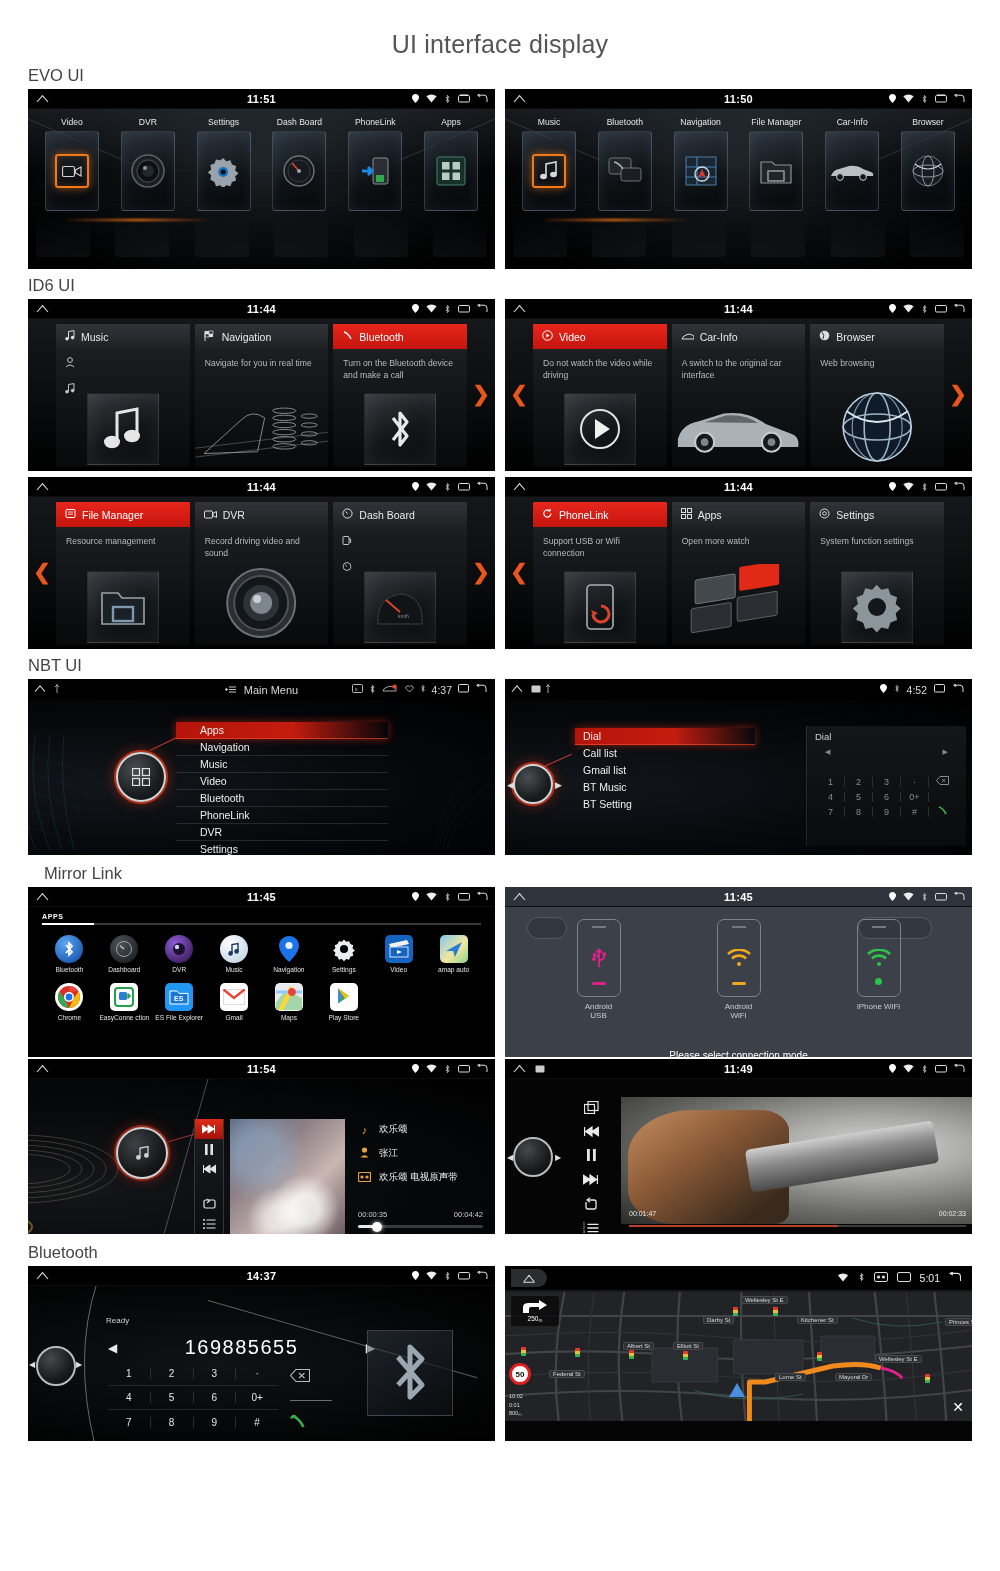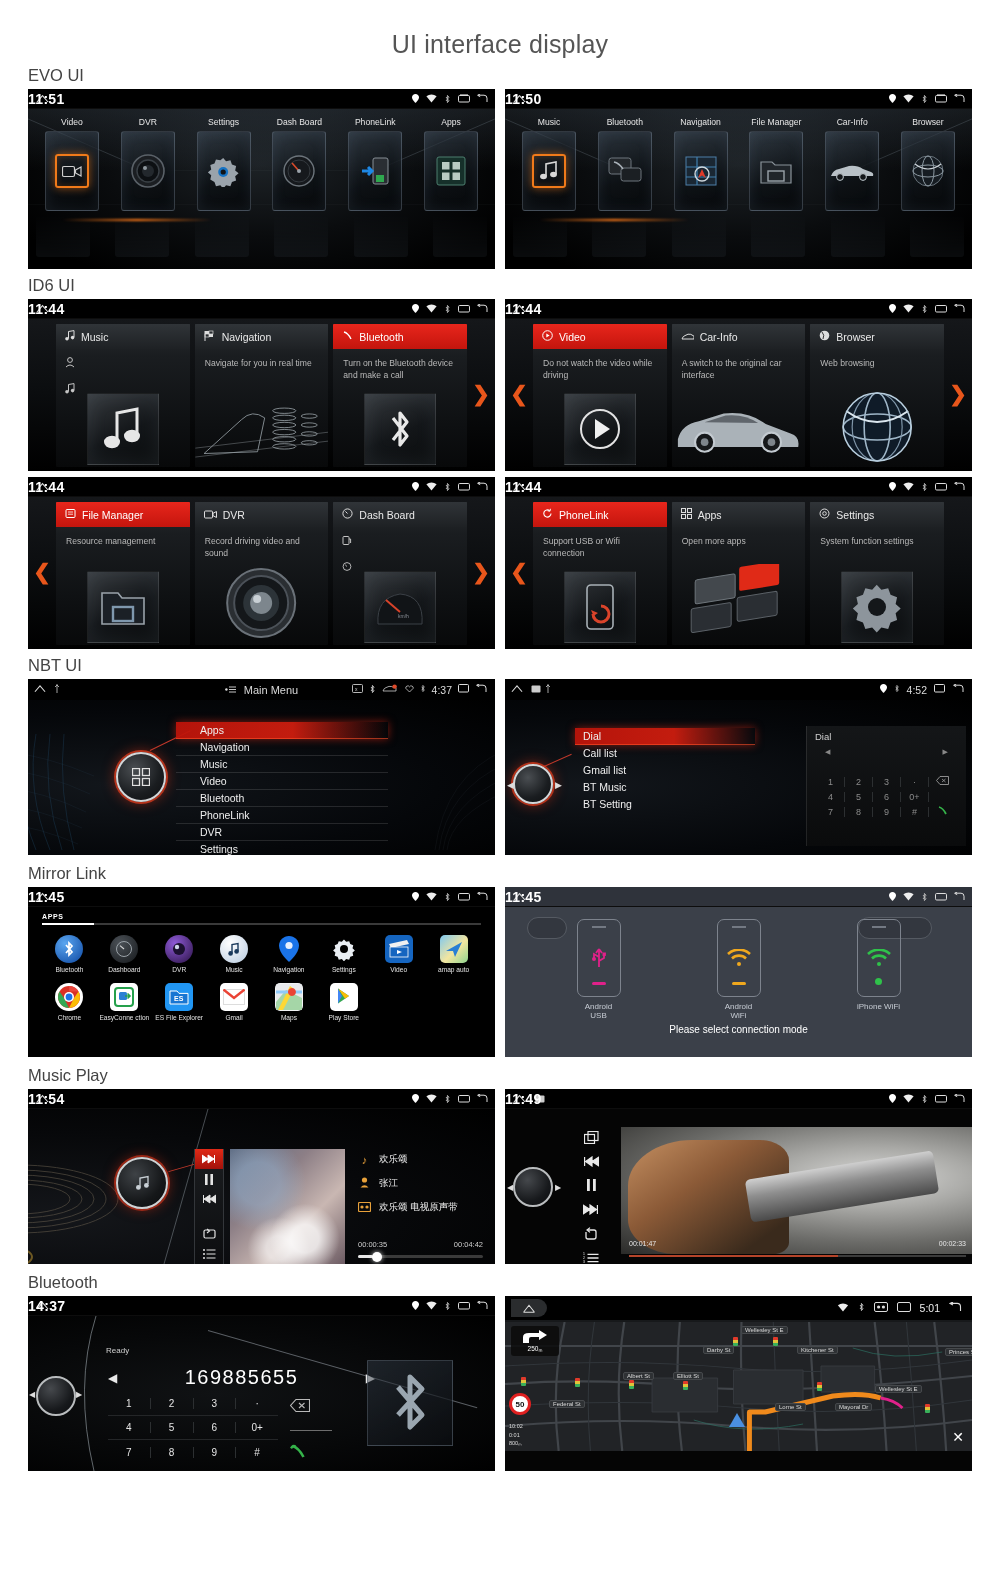--- a/index.html
+++ b/index.html
@@ -23,22 +23,22 @@
   }
 
   
   .statusbar {
     height:20px; background:#000; display:flex; align-items:center;
     position:relative; font-size:10.5px; color:#e8e8e8;
     border-bottom:1px solid #0d0d0d; z-index:5;
   }
   .sb-home { margin-left:8px; }
   .sb-time {
-    position:absolute; left:0; right:0; text-align:left;
-    font-size:14px; font-weight:bold; color:#fff; letter-spacing:.3px;
+    position:absolute; left:0; right:0; text-align:center;
+    font-size:11px; font-weight:bold; color:#fff; letter-spacing:.3px;
   }
   .sb-icons {
     margin-left:auto; margin-right:7px; display:flex; align-items:center;
     gap:7px; z-index:2;
   }
   .ico { display:inline-block; line-height:0; }
 
   
   .evo-body {
     height:160px; position:relative;
@@ -218,21 +218,21 @@
     display:flex; flex-direction:column; align-items:center;
     justify-content:center; position:relative;
   }
   .ml-notch {
     position:absolute; top:6px; width:14px; height:1.5px; background:#737983;
   }
   .ml-bot { position:absolute; bottom:7px; }
   .ml-cap { font-size:8px; color:#c7ccd4; text-align:center; margin-top:5px; }
   .ml-caps { display:flex; gap:96px; }
   .ml-caps .ml-cap { width:44px; }
-  .ml-hint { font-size:10px; color:#fff; margin-top:4px; }
+  .ml-hint { font-size:10px; color:#fff; margin-top:30px; }
   .ml-bar { background:#2f333b; }
   .ml-tab-l, .ml-tab-r {
     position:absolute; top:10px; height:22px; border:1px solid #555a62;
     border-radius:11px; background:#33373f;
   }
   .ml-tab-l { left:22px; width:40px; }
   .ml-tab-r { right:40px; width:74px; }
 
   
   .mp-body {
@@ -984,21 +984,21 @@
         <div class="id6-card">
           <div class="id6-head">
             <span><svg width="11" height="11" viewBox="0 0 11 11">
                   <rect x="0.5" y="0.5" width="4" height="4" fill="none" stroke="#ddd" stroke-width="1"></rect>
                   <rect x="6.5" y="0.5" width="4" height="4" fill="none" stroke="#ddd" stroke-width="1"></rect>
                   <rect x="0.5" y="6.5" width="4" height="4" fill="none" stroke="#ddd" stroke-width="1"></rect>
                   <rect x="6.5" y="6.5" width="4" height="4" fill="none" stroke="#ddd" stroke-width="1"></rect>
                 </svg></span>
             <span>Apps</span>
           </div>
-          <div class="id6-desc">Open more apps</div>
+          <div class="id6-desc">Open more watch</div>
           <div class="id6-art wide">
             <svg width="110" height="78" viewBox="0 0 110 78" style="display:block;margin:0 auto">
               <g transform="skewY(-9)">
                 <rect x="12" y="18" width="40" height="24" rx="2" fill="#43484d" stroke="#6f767c"></rect>
                 <rect x="56" y="12" width="40" height="24" rx="2" fill="#e02a17"></rect>
                 <rect x="8" y="46" width="40" height="24" rx="2" fill="#2a2e33" stroke="#5c6268"></rect>
                 <rect x="54" y="42" width="40" height="24" rx="2" fill="#2a2e33" stroke="#5c6268"></rect>
               </g>
             </svg>
           </div>
@@ -1189,21 +1189,21 @@
                   <path d="M2 2 q4 1 7 7" stroke="#35b34a" stroke-width="1.8" fill="none"></path>
                 </svg></span>
           </div>
         </div>
       </div>
     </div>
   </div>
 </div>
 
 <div class="row" style="padding-top:2px">
-  <div class="section-label" style="margin-left:0; width:470px">Mirror Link</div>
+  <div class="section-label" style="margin-left:16px; width:470px">Mirror Link</div>
 </div>
 <div class="row">
 
   <div class="panel">
     <div class="statusbar">
       <span class="sb-home ico"><svg width="13" height="9" viewBox="0 0 13 9">
             <path d="M1 8 L6.5 1.6 L12 8" fill="none" stroke="#ddd" stroke-width="1.1"></path>
           </svg></span>
       <span class="sb-time">11:45</span>
       <span class="sb-icons">
@@ -1439,21 +1439,20 @@
         <div class="ml-cap">Android USB</div>
         <div class="ml-cap">Android WiFi</div>
         <div class="ml-cap">iPhone WiFi</div>
       </div>
       <div class="ml-hint">Please select connection mode</div>
     </div>
   </div>
 </div>
 
 <div class="row" style="padding-top:2px">
-  <div class="section-label" style="margin-left:0; width:470px">Music Play</div>
 </div>
 <div class="row">
 
   <div class="panel">
     <div class="statusbar">
       <span class="sb-home ico"><svg width="13" height="9" viewBox="0 0 13 9">
             <path d="M1 8 L6.5 1.6 L12 8" fill="none" stroke="#ddd" stroke-width="1.1"></path>
           </svg></span>
       <span class="sb-time">11:54</span>
       <span class="sb-icons">

